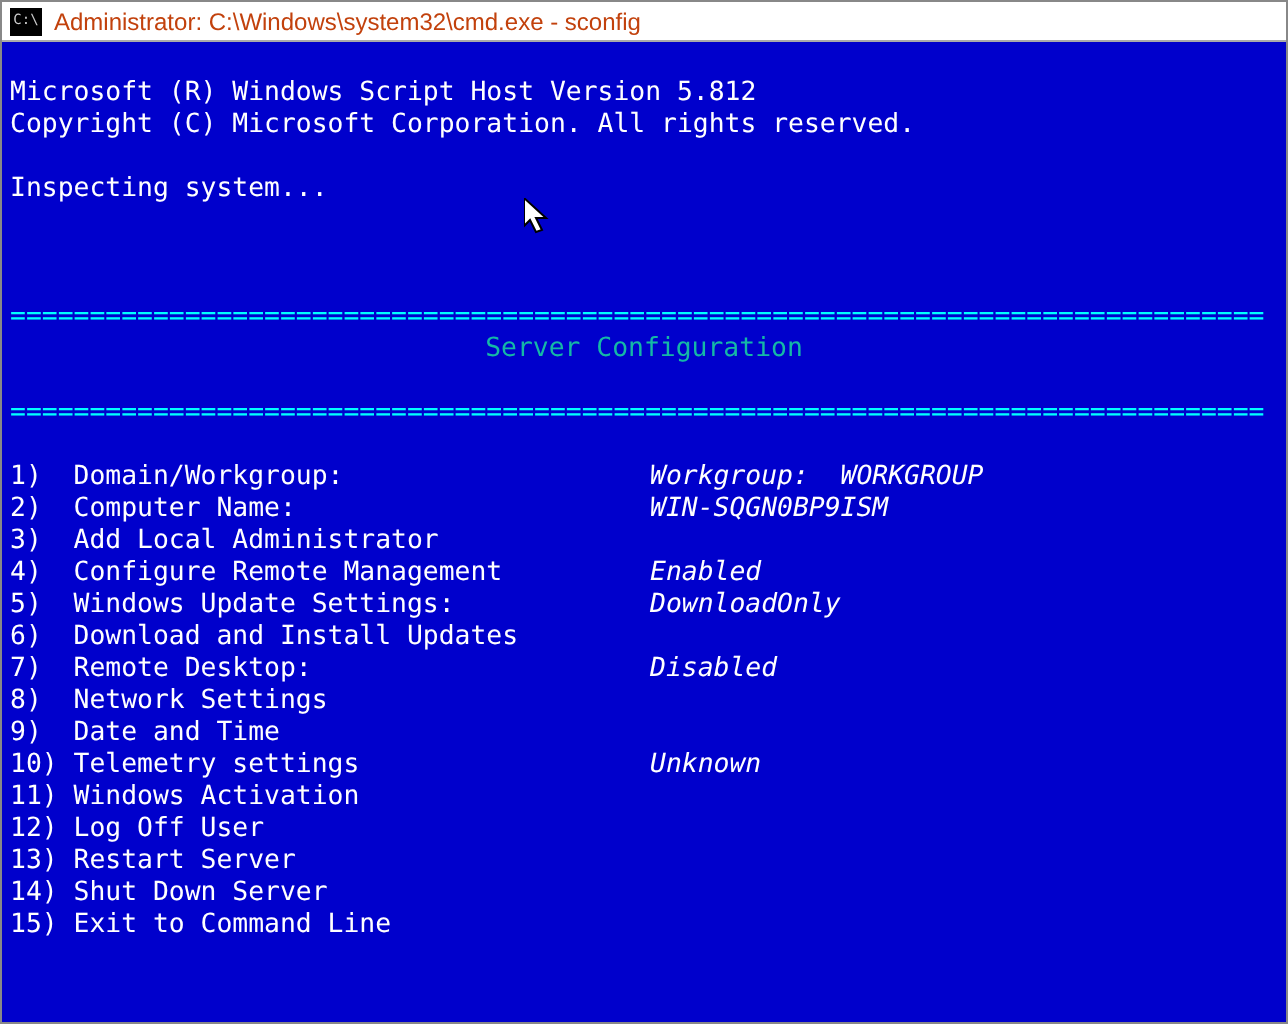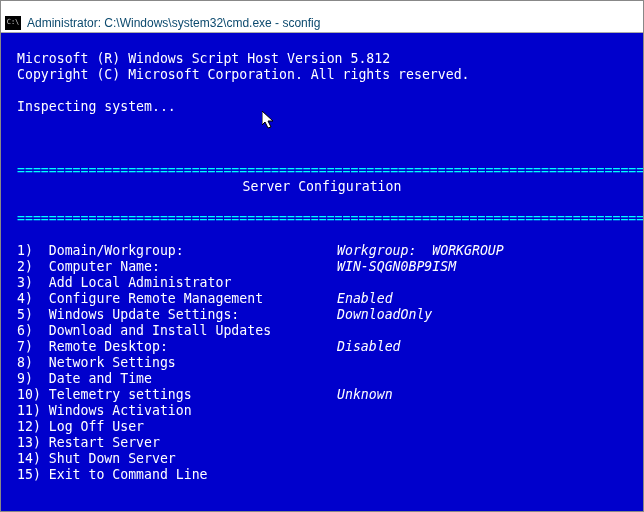--- a/index.html
+++ b/index.html
@@ -18,22 +18,21 @@
     flex-direction: column;
   }
   .titlebar {
     height: 20px;
     background: #fff;
     border-bottom: 1px solid #aaa;
     display: flex;
     align-items: center;
     padding: 0 4px;
     font-size: 12px;
-    color: #0c4a6e;
-    margin-top: 12px;
+    color: #c2410c;
   }
   .titlebar-icon {
     width: 16px;
     height: 14px;
     background: #000;
     margin-right: 6px;
     position: relative;
     display: flex;
     align-items: center;
     justify-content: center;
@@ -45,31 +44,31 @@
     font-family: Consolas, monospace;
     line-height: 1;
   }
   .console {
     flex: 1;
     background: #0000cc;
     color: #ffffff;
     font-family: Consolas, "Lucida Console", monospace;
     font-size: 13.2px;
     line-height: 16px;
-    padding: 2px 16px;
+    padding: 2px 4px;
     white-space: pre;
     overflow: hidden;
     position: relative;
   }
   .hr-line {
     color: #00ffff;
     letter-spacing: 0;
   }
   .title-line {
-    color: #ffffff;
+    color: #14b8a6;
     text-align: center;
     display: block;
   }
   .row { display: flex; }
   .col-label { width: 320px; }
   .col-value { flex: 1; font-style: italic; }
   .cursor-ptr {
     position: absolute;
     left: 261px;
     top: 78px;

